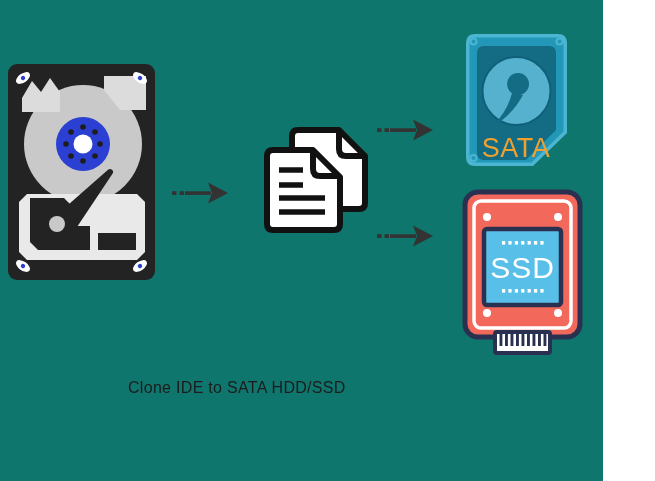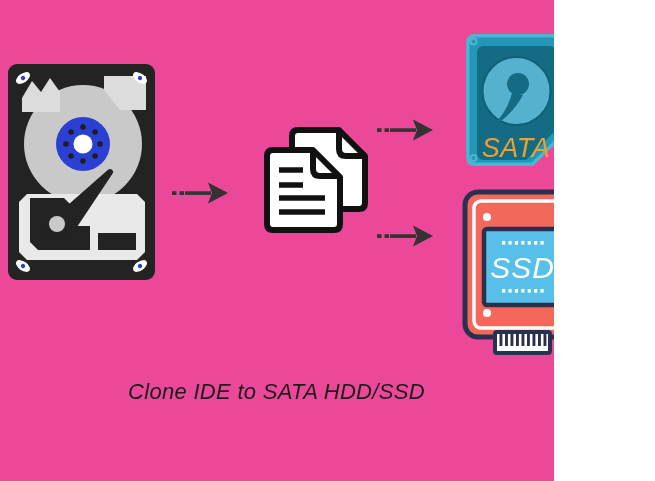--- a/index.html
+++ b/index.html
@@ -1,28 +1,27 @@
 <!DOCTYPE html>
 <html><head>
 <meta charset="utf-8">
 <style>
   html,body { margin:0; padding:0; background:#ffffff; }
   #canvas {
     position: relative;
-    width: 554px; height: 481px;
-    background: #ec4899;
+    width: 603px; height: 481px;
+    background: #0f766e;
     font-family: "Liberation Sans", sans-serif;
     overflow: hidden;
-    font-style: italic;
   }
   .abs { position: absolute; }
   #caption {
     position: absolute;
     left: 128px; top: 379px;
-    font-size: 22px;
+    font-size: 16px;
     letter-spacing: 0.3px;
     color: #1c1c1c;
     white-space: nowrap;
   }
   svg text { font-family: "Liberation Sans", sans-serif; }
   .sata-label { font-size: 27px; font-weight: 500; fill: #f0a02f; letter-spacing: 0.5px; }
   .ssd-label  { font-size: 30px; font-weight: 400; fill: #ffffff; letter-spacing: 1px; }
 </style>
 </head>
 <body>

